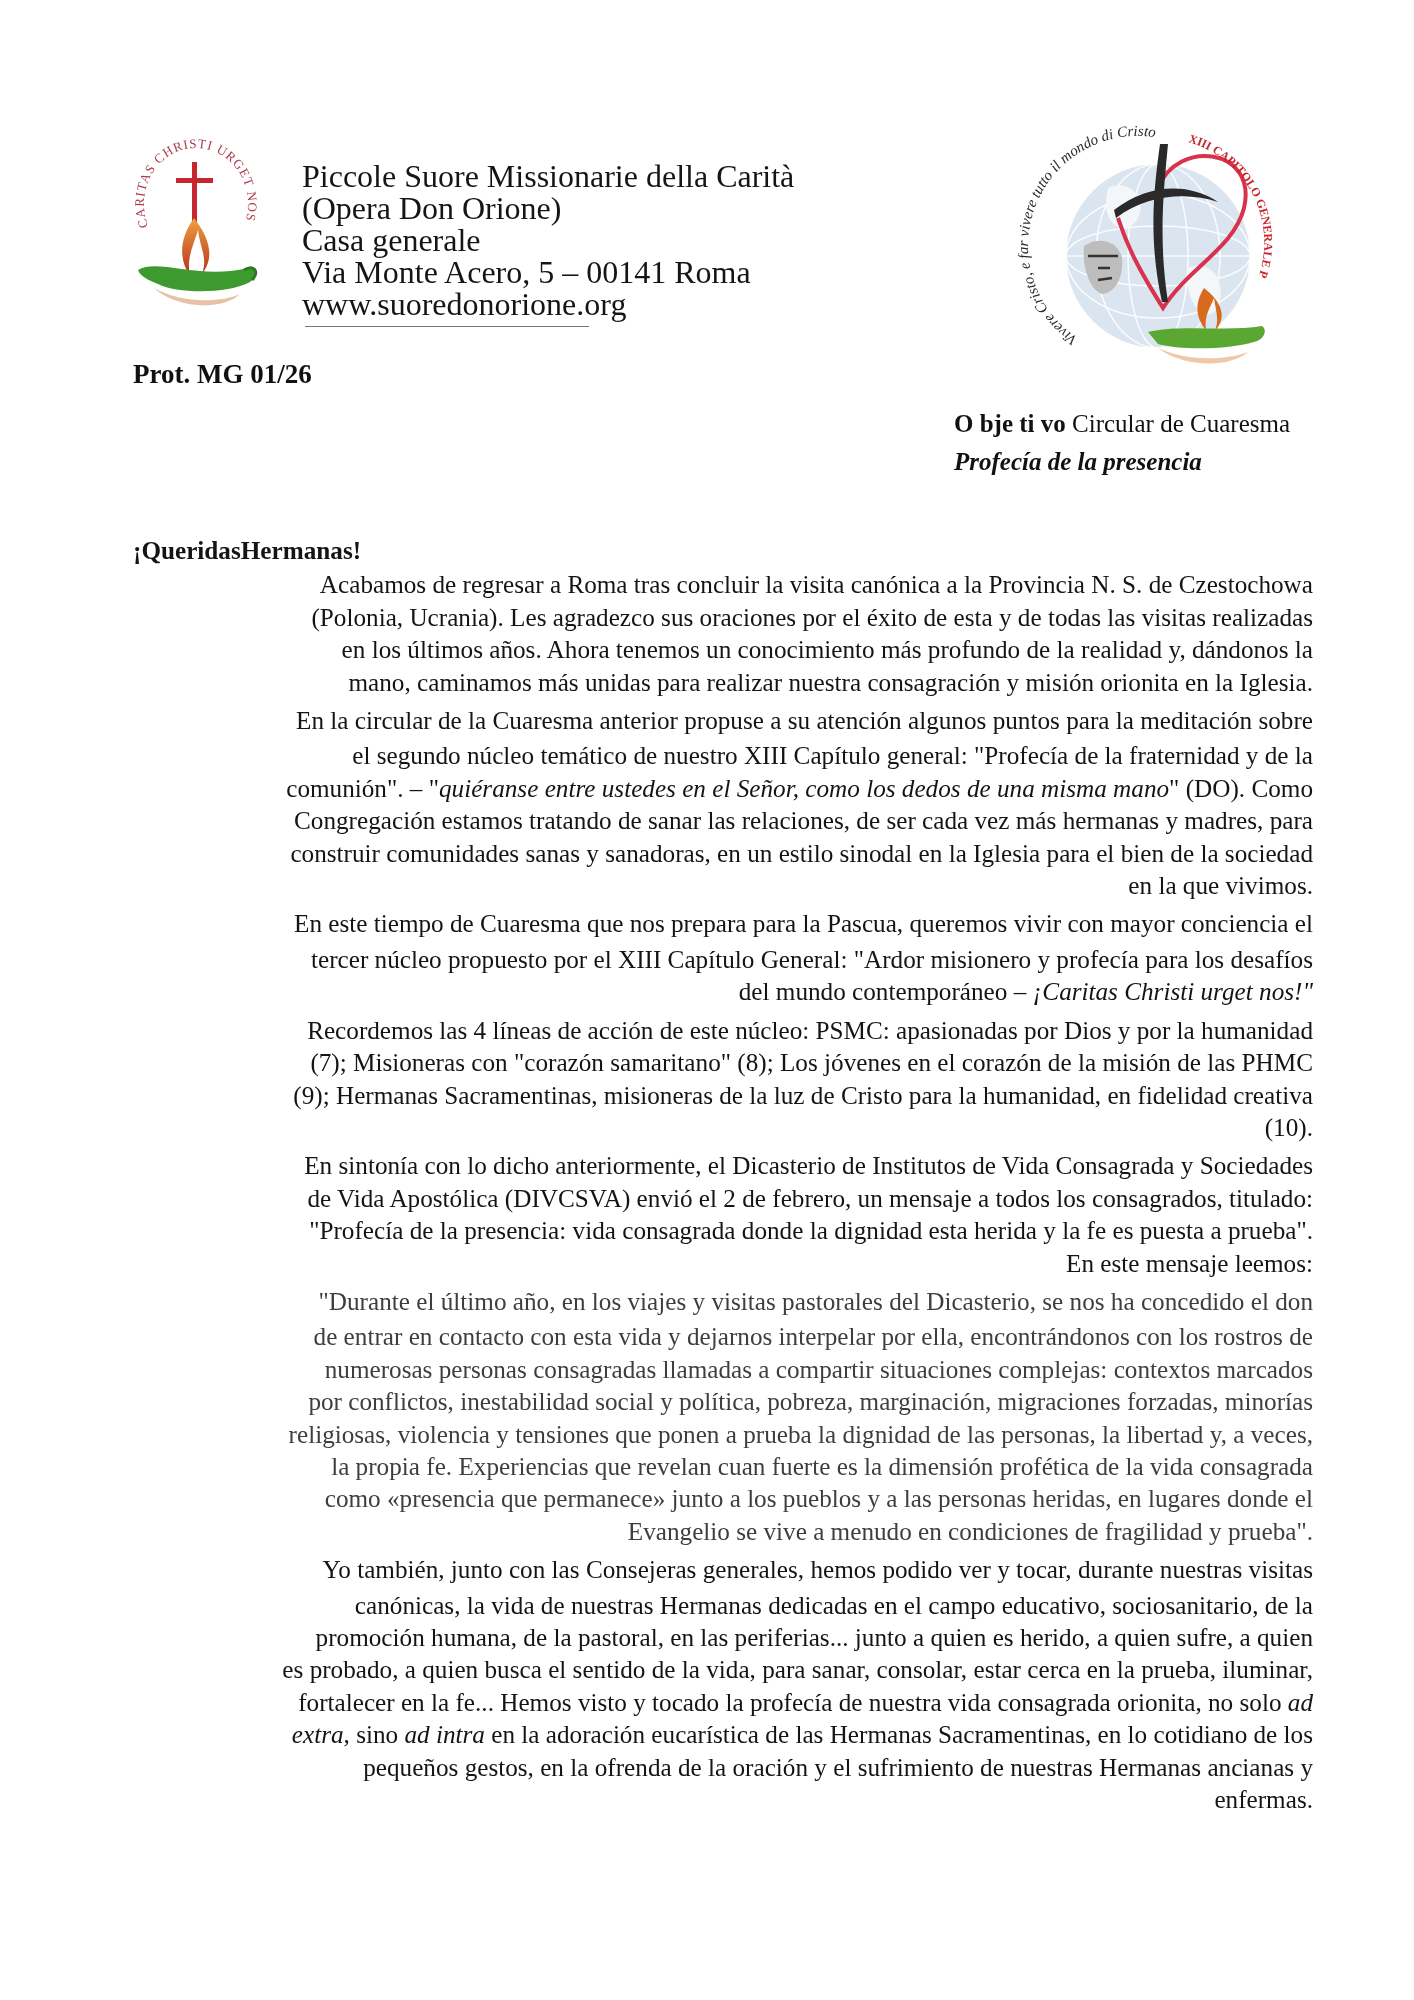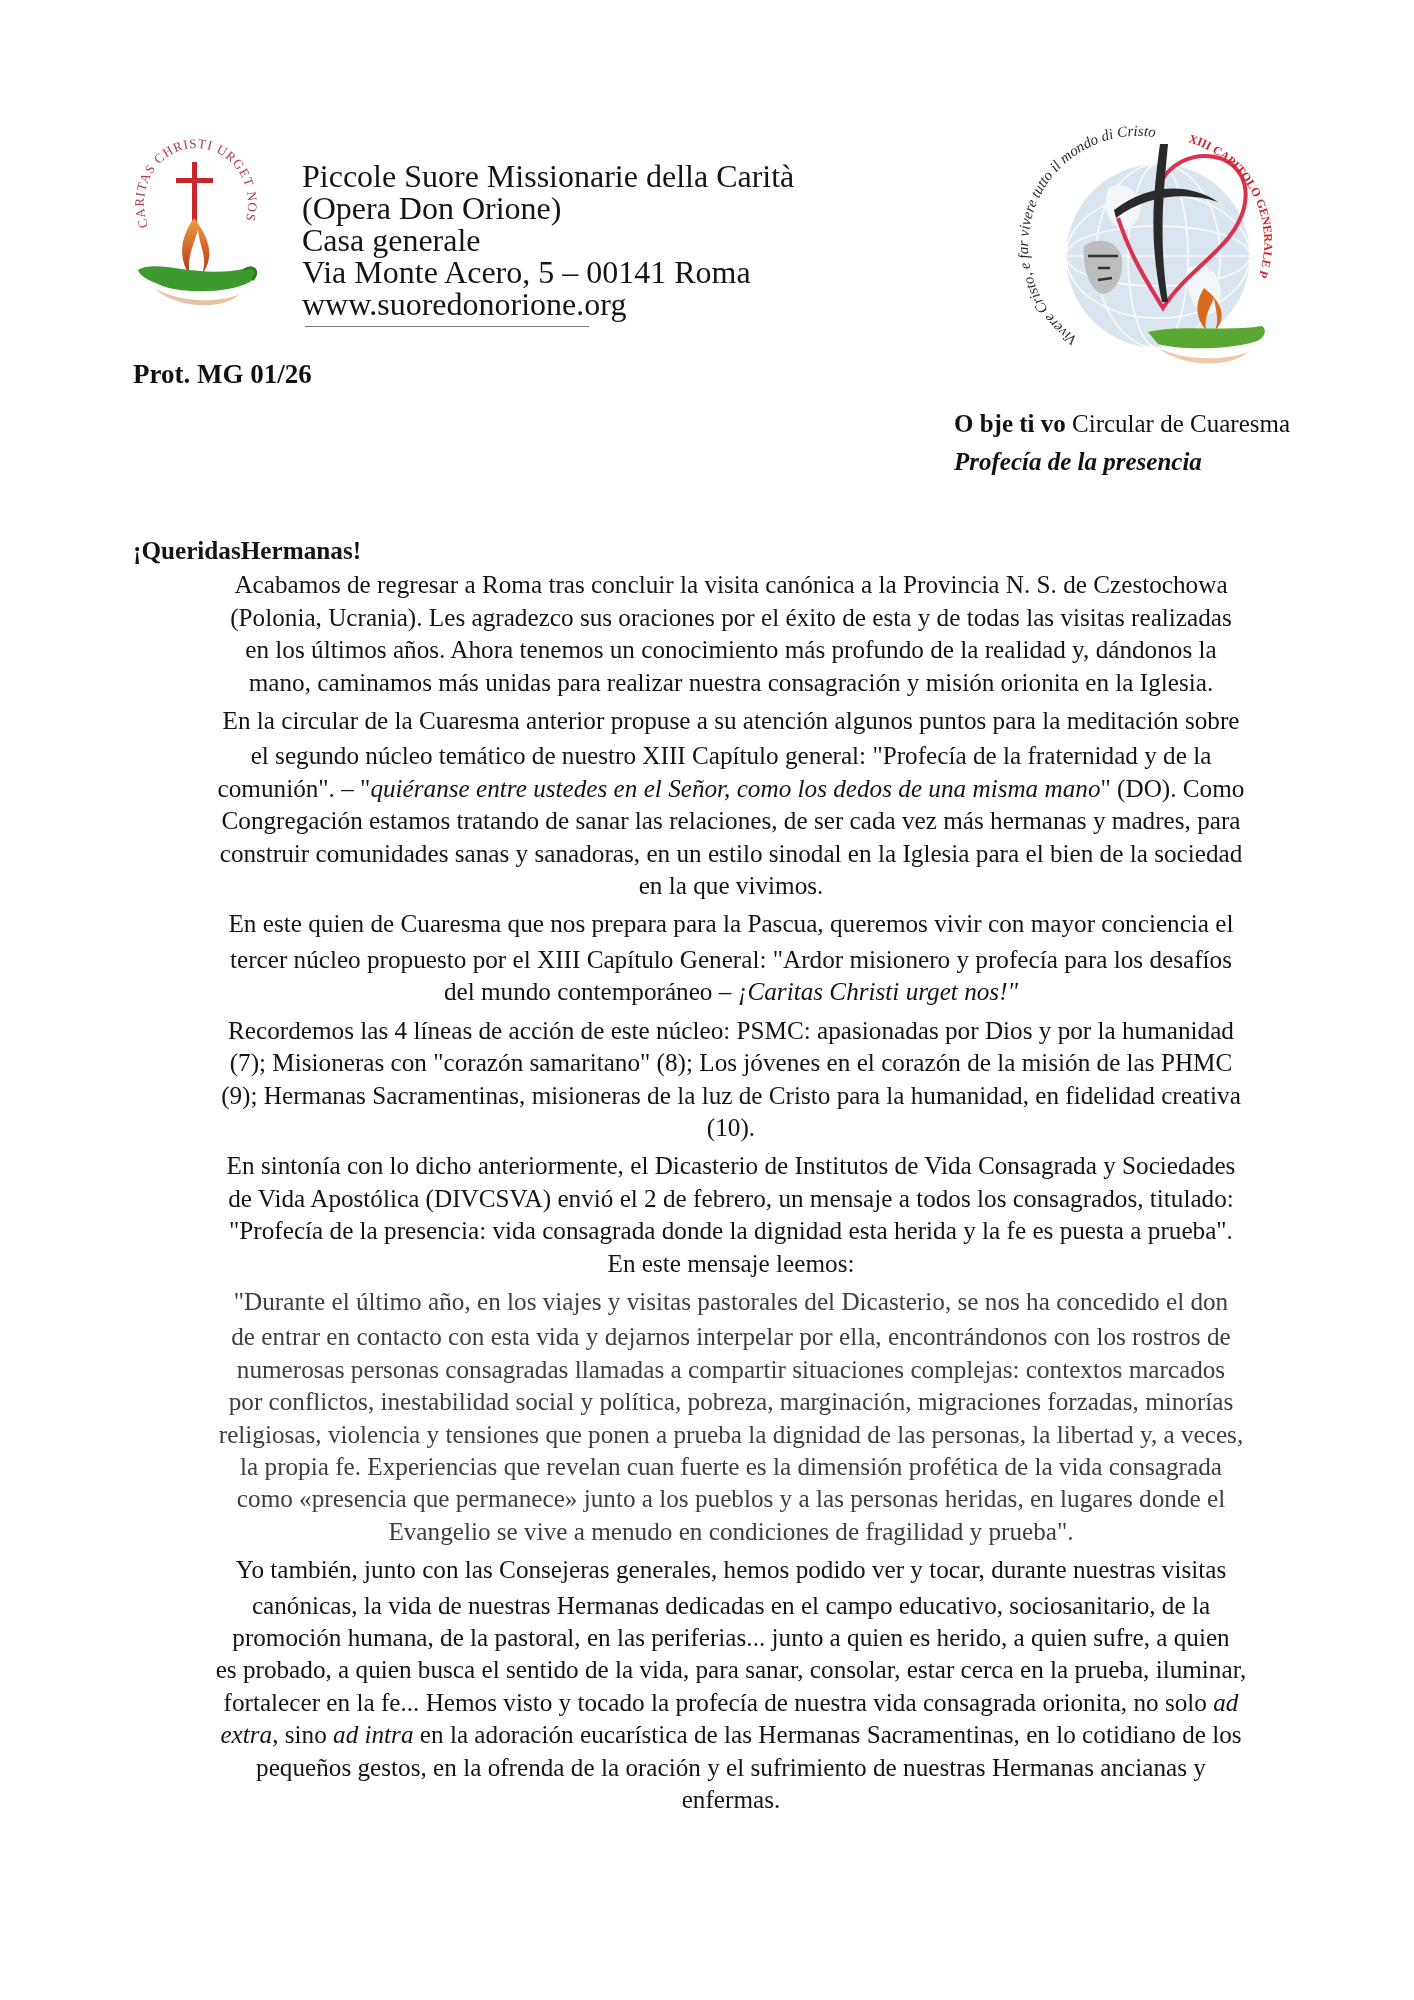--- a/index.html
+++ b/index.html
@@ -30,21 +30,21 @@
     }
     .subject .row2 { font-style: italic; font-weight: bold; padding-right: 8px; }
     .subject b { font-weight: bold; }
 
     
     .body {
       position: absolute; left: 133px; top: 535px; width: 1180px;
       font-size: 25.2px; line-height: 32.4px; color: #141414;
     }
     .greeting { font-weight: bold; margin: 0 0 2px 0; }
-    .body p { margin: 0 0 6px 16px; text-align: center; }
+    .body p { margin: 0 0 6px 16px; text-align: right; }
     .body .ln { display: block; white-space: nowrap; }
     .body .ln.wide { margin-top: 3px; }
     .quote { color: #3e3e3e; }
     i { font-style: italic; }
   </style>
 </head>
 <body>
 
 <div class="page">
 
@@ -145,21 +145,21 @@
     <p>
       <span class="ln">En la circular de la Cuaresma anterior propuse a su atención algunos puntos para la meditación sobre</span>
       <span class="ln wide">el segundo núcleo temático de nuestro XIII Capítulo general: "Profecía de la fraternidad y de la</span>
       <span class="ln"><span>comunión". – "</span><i>quiéranse entre ustedes en el Señor, como los dedos de una misma mano</i><span>" (DO). Como</span></span>
       <span class="ln">Congregación estamos tratando de sanar las relaciones, de ser cada vez más hermanas y madres, para</span>
       <span class="ln">construir comunidades sanas y sanadoras, en un estilo sinodal en la Iglesia para el bien de la sociedad</span>
       <span class="ln">en la que vivimos.</span>
     </p>
 
     <p>
-      <span class="ln">En este quien de Cuaresma que nos prepara para la Pascua, queremos vivir con mayor conciencia el</span>
+      <span class="ln">En este tiempo de Cuaresma que nos prepara para la Pascua, queremos vivir con mayor conciencia el</span>
       <span class="ln wide">tercer núcleo propuesto por el XIII Capítulo General: "Ardor misionero y profecía para los desafíos</span>
       <span class="ln"><span>del mundo contemporáneo – </span><i>¡Caritas Christi urget nos!"</i></span>
     </p>
 
     <p>
       <span class="ln">Recordemos las 4 líneas de acción de este núcleo: PSMC: apasionadas por Dios y por la humanidad</span>
       <span class="ln">(7); Misioneras con "corazón samaritano" (8); Los jóvenes en el corazón de la misión de las PHMC</span>
       <span class="ln">(9); Hermanas Sacramentinas, misioneras de la luz de Cristo para la humanidad, en fidelidad creativa</span>
       <span class="ln">(10).</span>
     </p>

